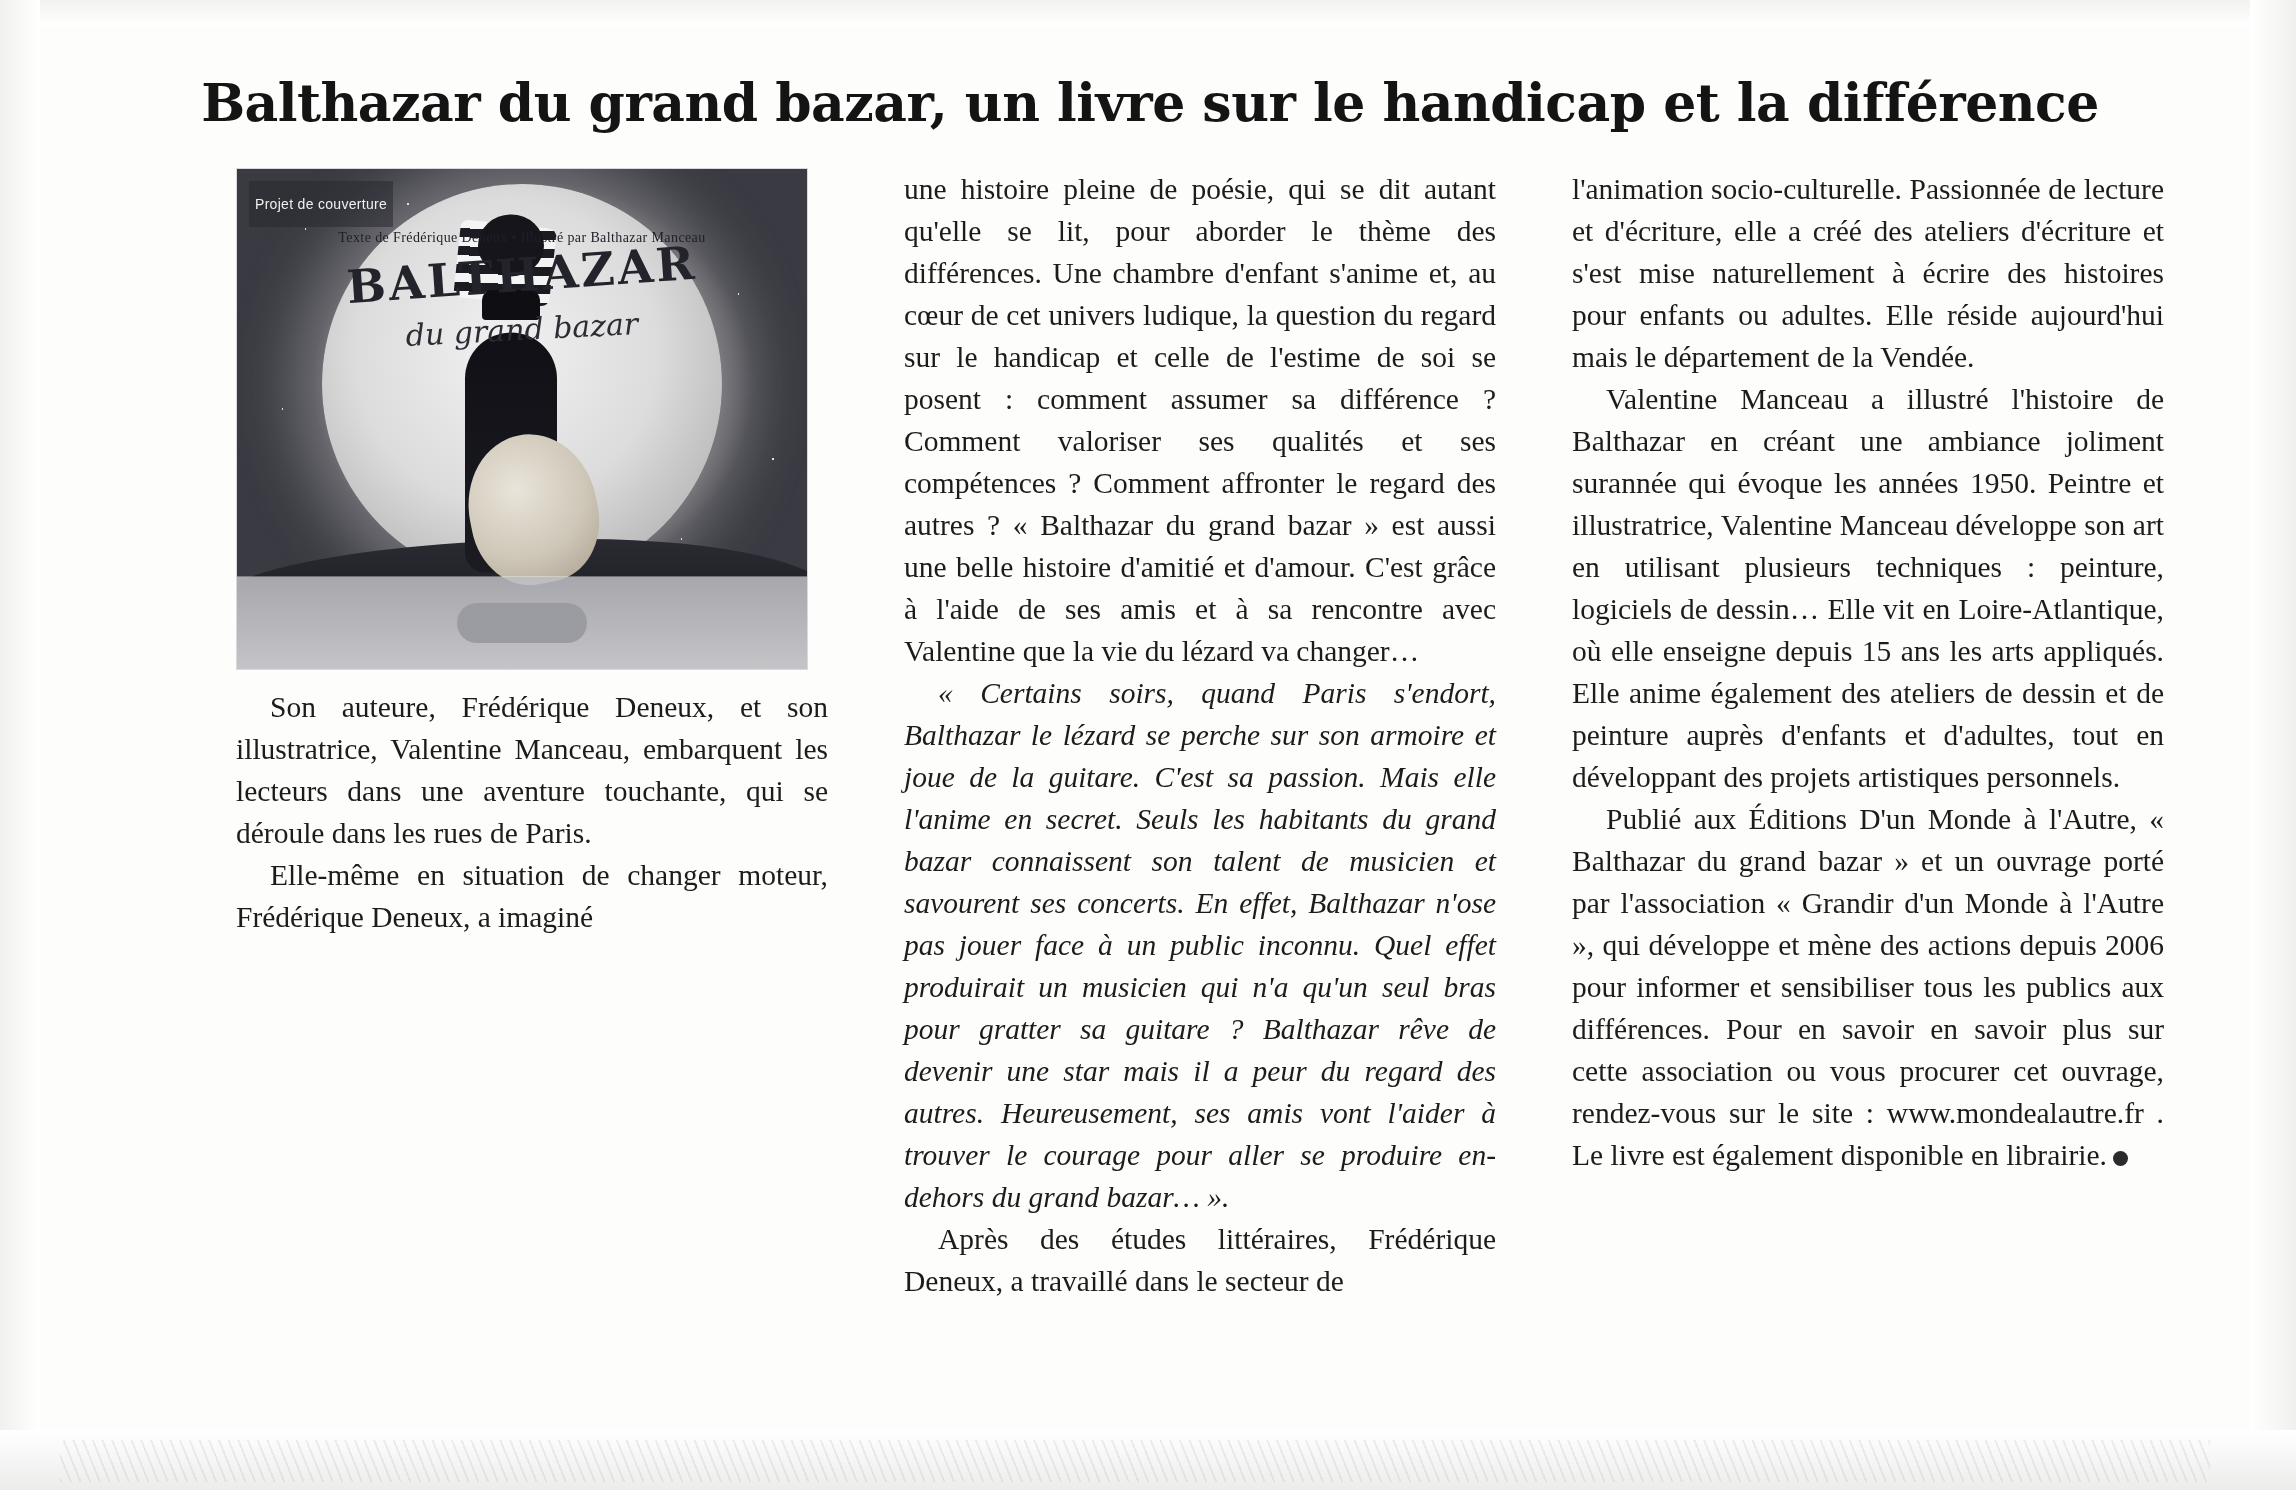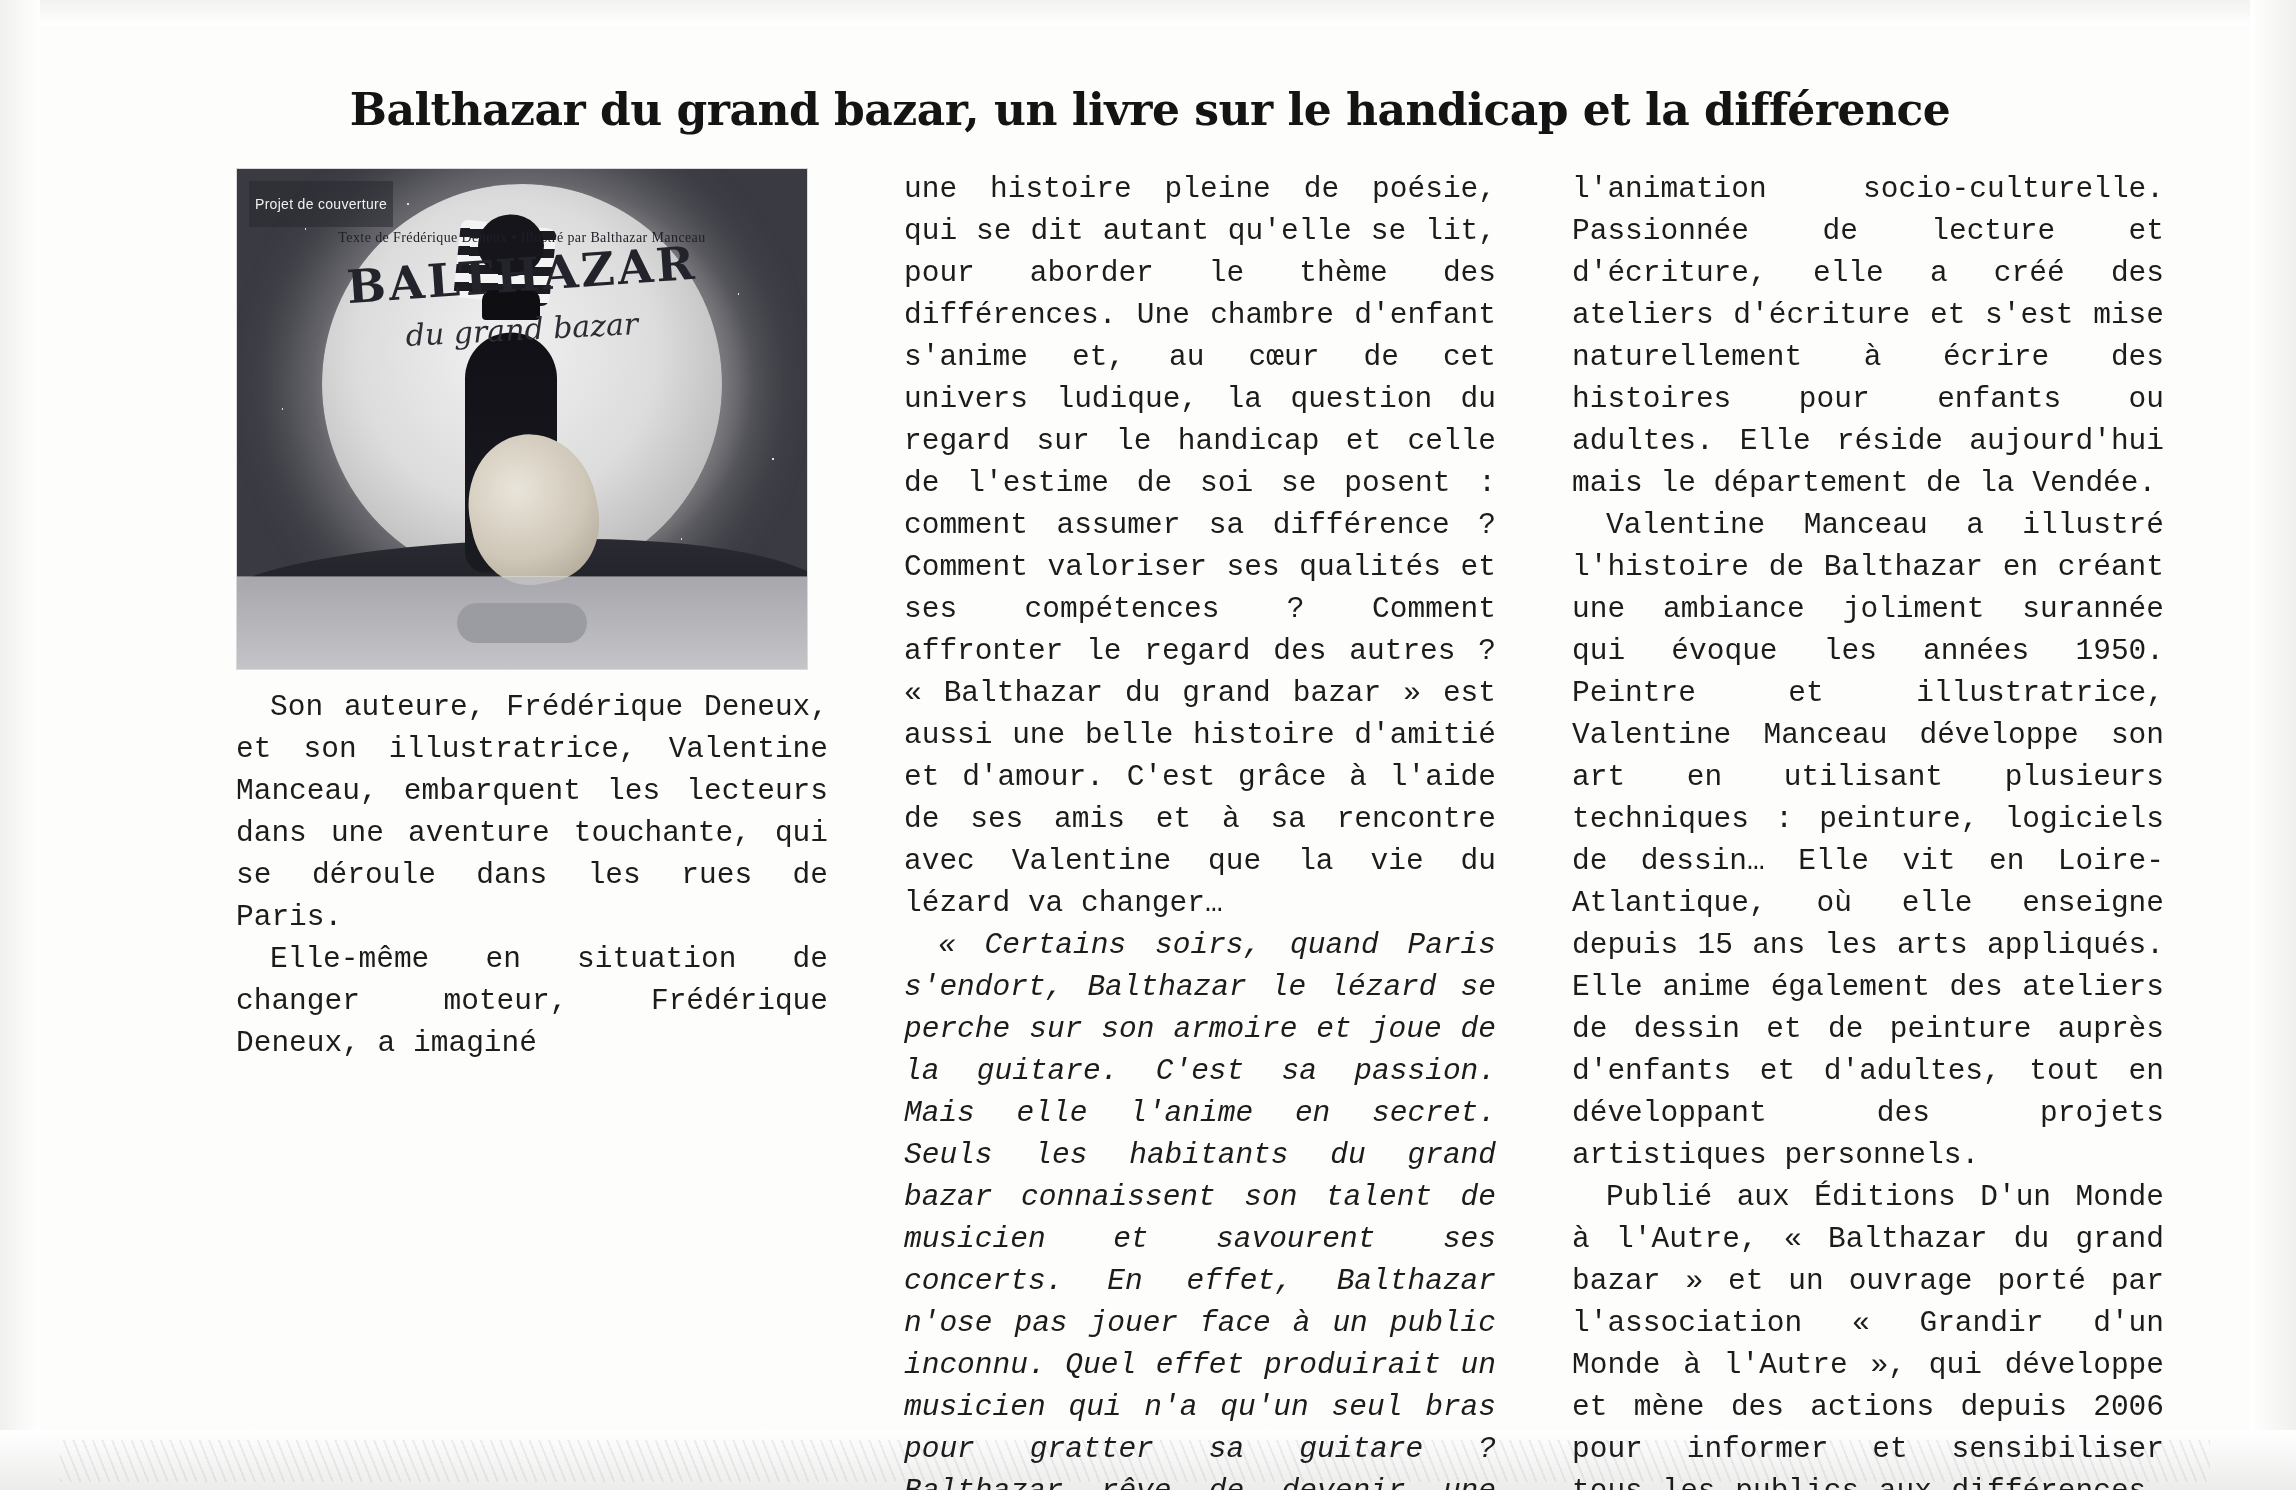--- a/index.html
+++ b/index.html
@@ -53,25 +53,25 @@
     bottom: 8px;
     width: 2150px;
     height: 42px;
     background: repeating-linear-gradient(68deg, rgba(150,150,150,.20) 0 2px, rgba(255,255,255,0) 2px 9px);
     opacity: .75;
   }
 
   .headline {
     position: absolute;
     left: 60px;
-    top: 48px;
+    top: 35px;
     width: 2180px;
     font-family: "DejaVu Serif", serif;
     font-weight: bold;
-    font-size: 44px;
+    font-size: 52px;
     line-height: 66px;
     letter-spacing: -0.5px;
     text-align: center;
     color: #141414;
   }
 
   .content {
     position: absolute;
     left: 236px;
     top: 168px;
@@ -90,21 +90,20 @@
     hyphens: manual;
     color: #1c1c1c;
   }
   .col-1 { left: 0; }
   .col-2 { left: 668px; }
   .col-3 { left: 1336px; }
 
   .col p {
     margin: 0;
     text-indent: 34px;
-    font-family: Liberation Mono, monospace;
   }
   .col p.noindent { text-indent: 0; }
   .col p.italic { font-style: italic; }
 
   
   .cover-wrap {
     position: relative;
     width: 570px;
     height: 500px;
     margin: 0 0 18px 0;

